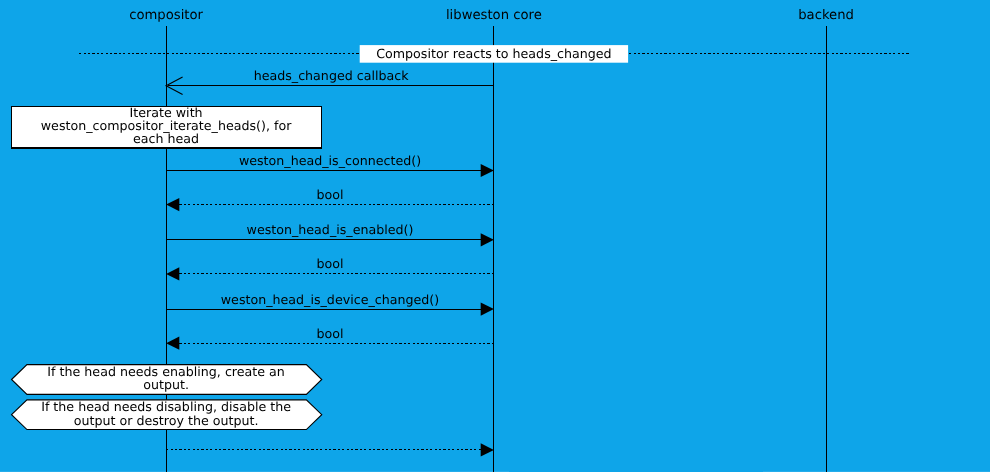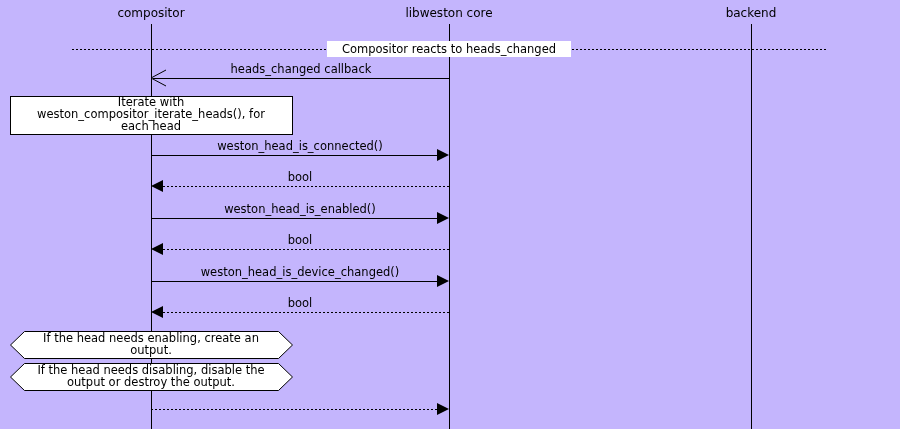--- a/index.html
+++ b/index.html
@@ -9,21 +9,21 @@
   }
   body {
     font-family: "DejaVu Sans", "Liberation Sans", sans-serif;
     color: #000000;
   }
   #diagram-root {
     position: relative;
     width: 900px;
     height: 429px;
     overflow: hidden;
-    background: #c4b5fd;
+    background: #0ea5e9;
   }
   #diagram-svg {
     position: absolute;
     left: 0;
     top: 0;
     width: 900px;
     height: 429px;
   }
   .participant-label,
   .msg-label,

